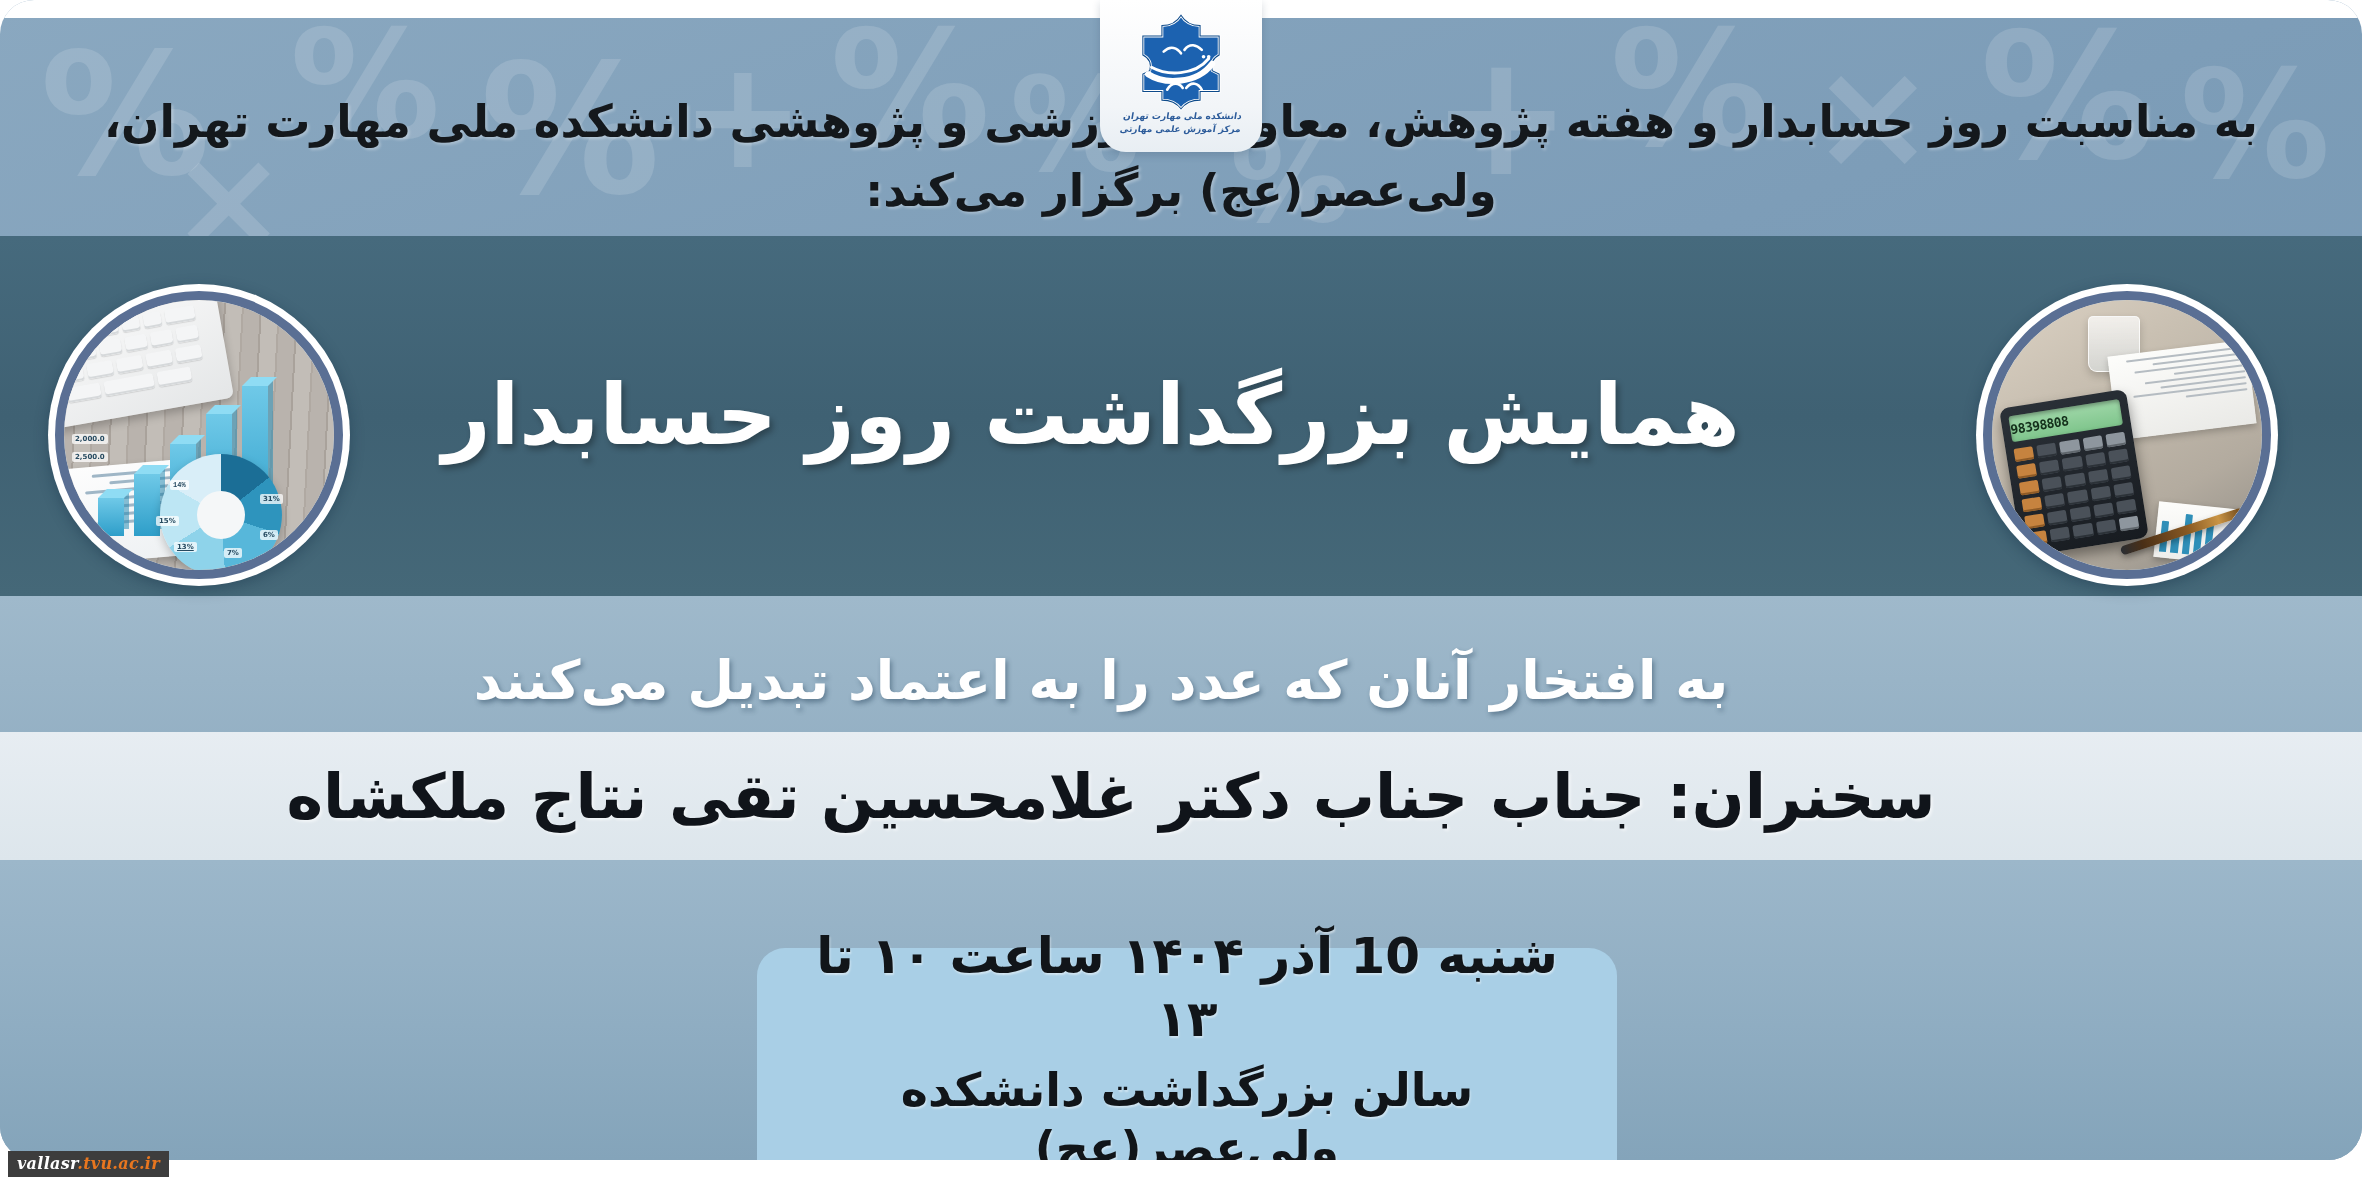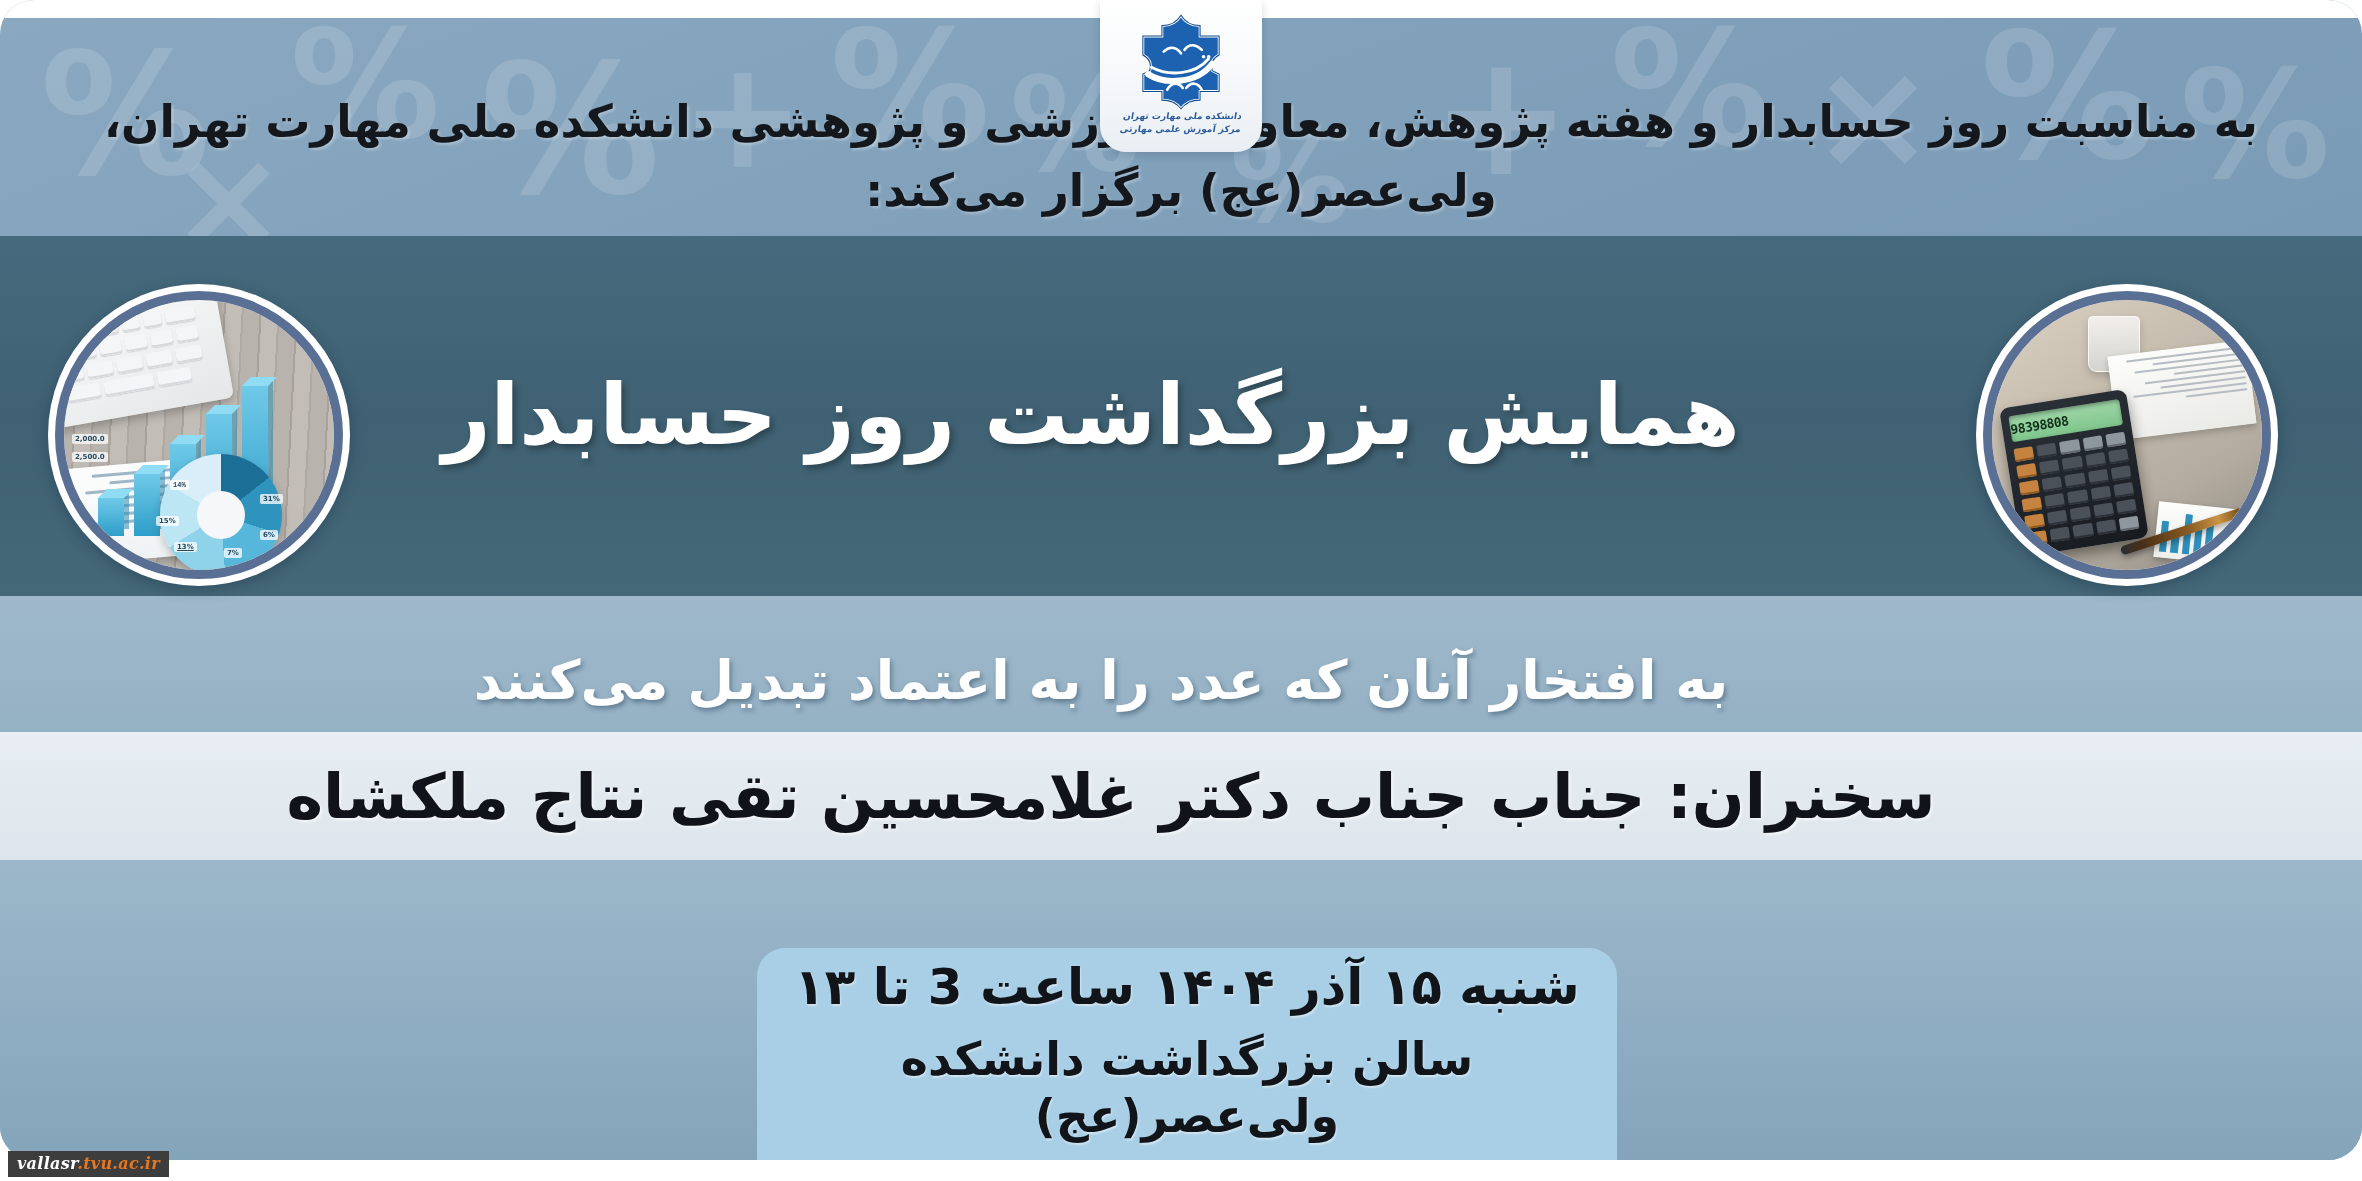--- a/index.html
+++ b/index.html
@@ -504,21 +504,21 @@
 
     <div class="tagline-band">
       <div class="tagline-text">به افتخار آنان که عدد را به اعتماد تبدیل می‌کنند</div>
     </div>
 
     <div class="speaker-band">
       <div class="speaker-text">سخنران: جناب جناب دکتر غلامحسین تقی نتاج ملکشاه</div>
     </div>
 
     <div class="date-box">
-      <div class="date-line">شنبه ۱۵ آذر ۱۴۰۴  ساعت 3 تا ۱۳</div>
+      <div class="date-line">شنبه 10 آذر ۱۴۰۴  ساعت ۱۰ تا ۱۳</div>
       <div class="venue-line">سالن بزرگداشت دانشکده ولی‌عصر(عج)</div>
     </div>
 
     <div class="photo-circle" id="photo-left">
       <div class="ring">
         <div class="photo-inner">
           <div class="wood-bg"></div>
 
           <div class="kbd">
             <i style="left:8px;  top:10px; width:30px; height:15px;"></i>

